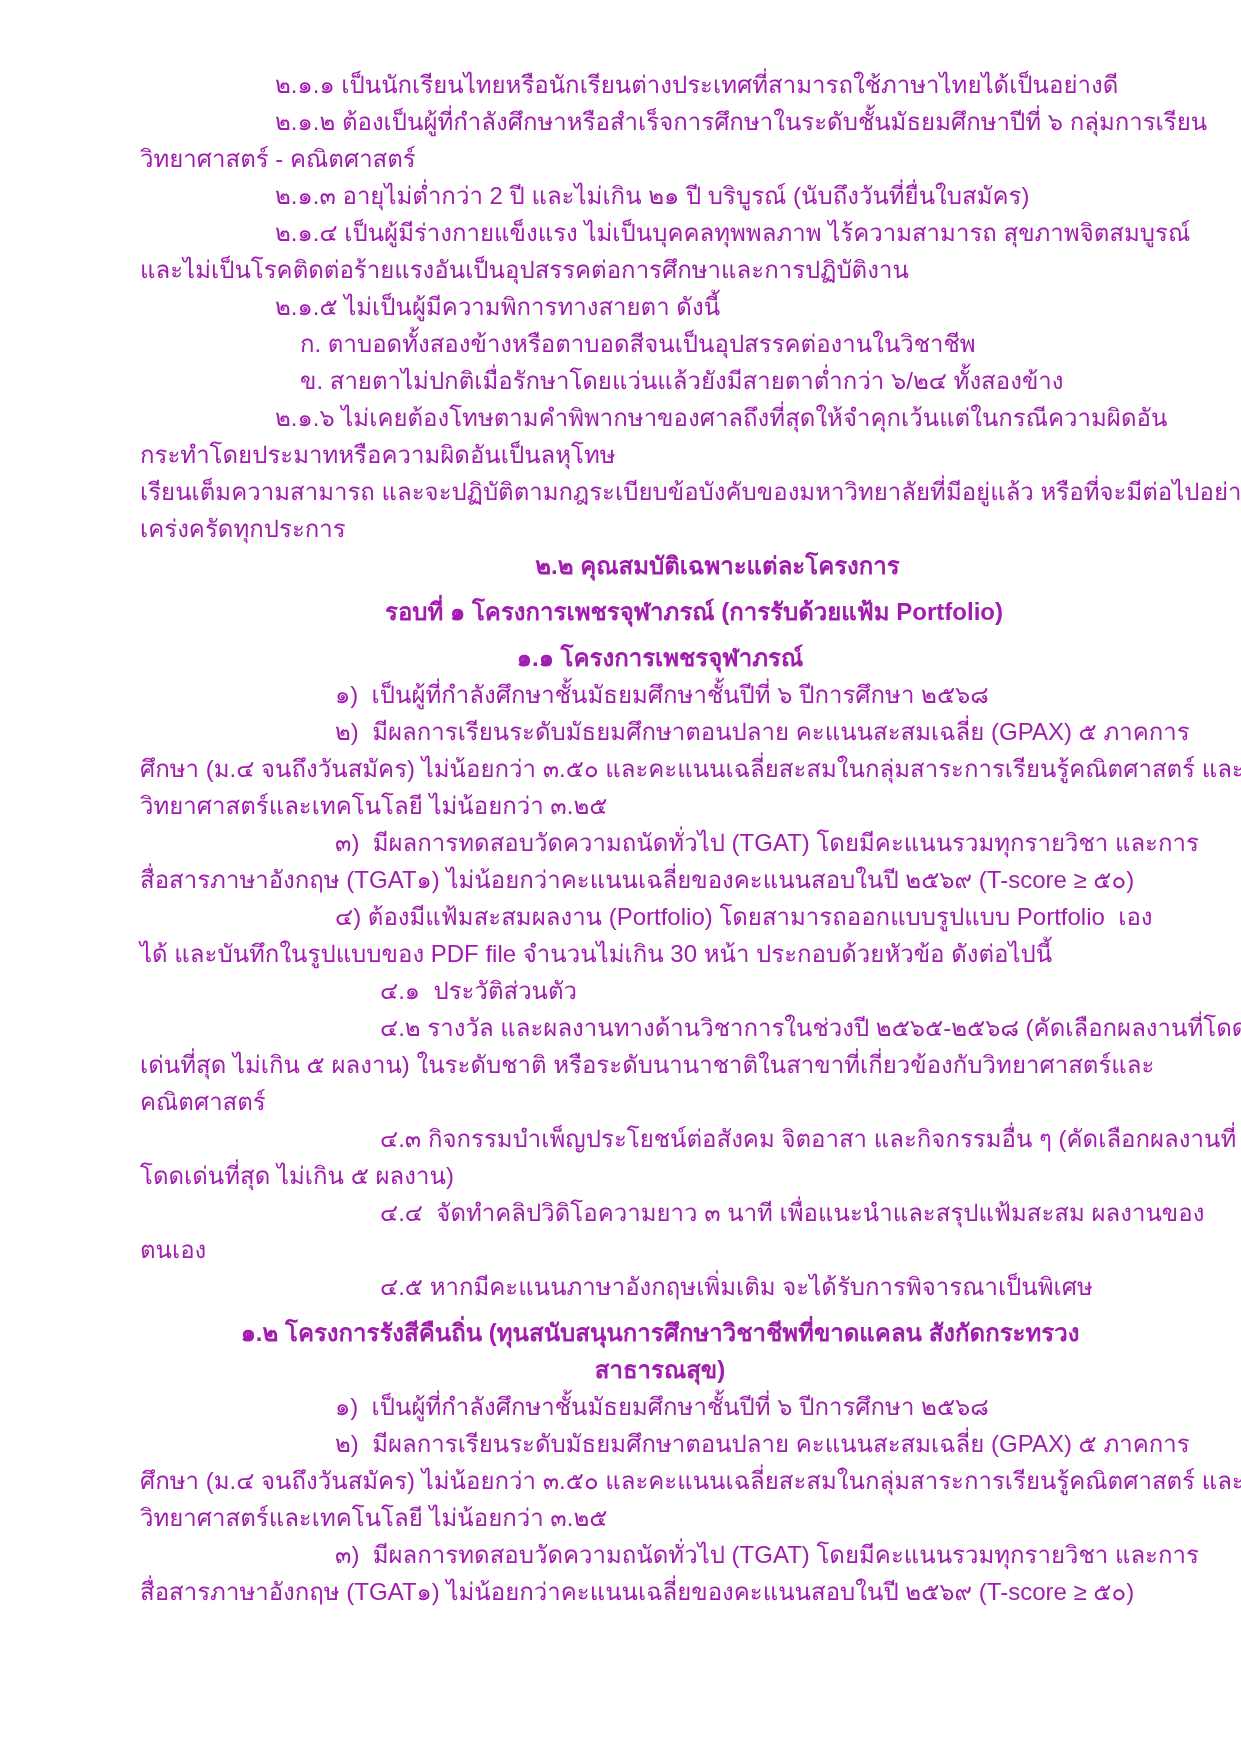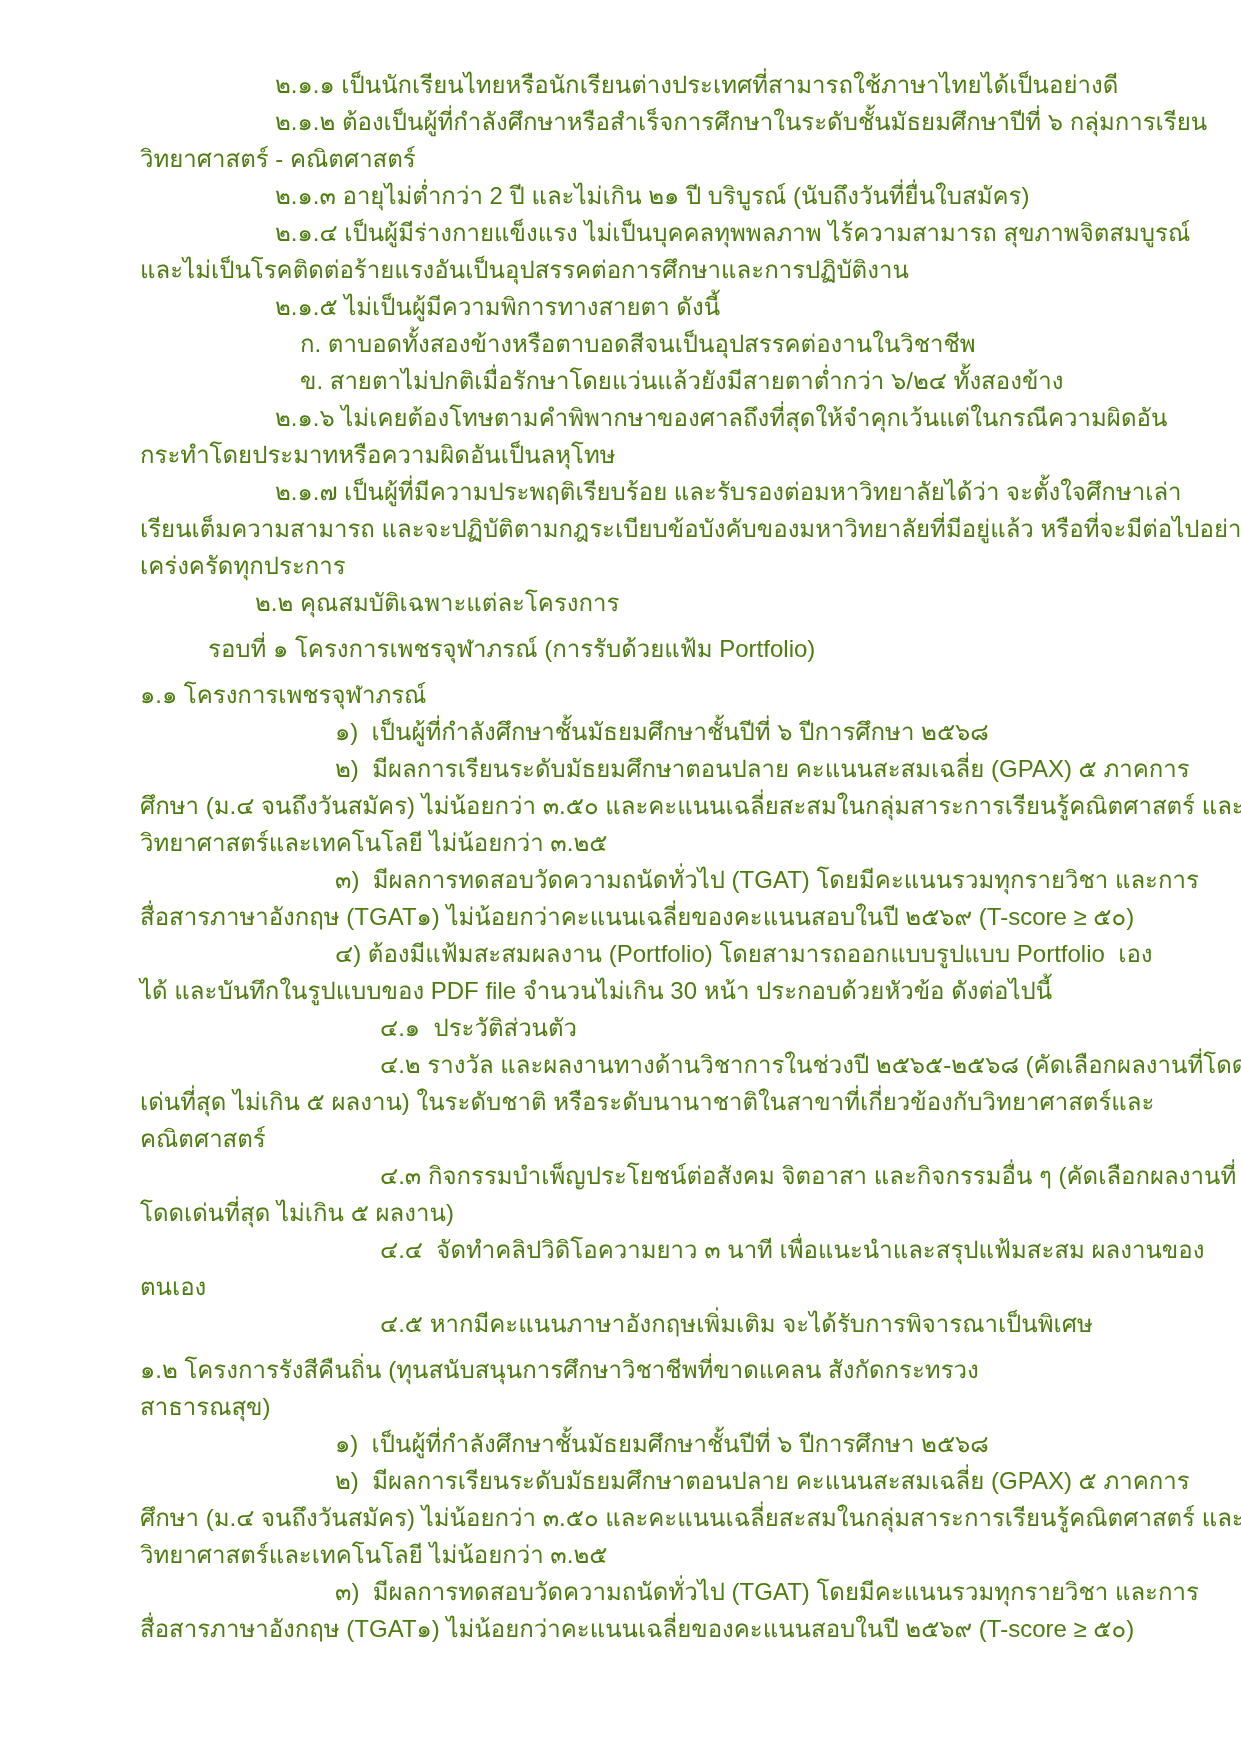--- a/index.html
+++ b/index.html
@@ -7,30 +7,30 @@
     padding: 0;
     background: #ffffff;
   }
   .page {
     position: relative;
     box-sizing: border-box;
     width: 1241px;
     min-height: 1755px;
     padding: 66px 61px 40px 140px;
     background: #ffffff;
-    color: #4d7c0f;
+    color: #a21caf;
     font-family: "Liberation Sans", sans-serif;
     font-size: 24px;
   }
   .line {
     line-height: 37px;
     white-space: pre;
     font-weight: normal;
   }
-  .line.bold { font-weight: normal; }
+  .line.bold { font-weight: bold; text-align: center; }
   
   .ind-flush { margin-left: 0; }
   .ind-h1    { margin-left: 115px; }
   .ind-item1 { margin-left: 135px; }
   .ind-h2    { margin-left: 68px; }
   .ind-sub   { margin-left: 160px; }
   .ind-h3    { }
   .ind-num   { margin-left: 195px; }
   .ind-sub4  { margin-left: 240px; }
   
@@ -45,21 +45,20 @@
       <div class="line ind-item1">๒.๑.๒ ต้องเป็นผู้ที่กำลังศึกษาหรือสำเร็จการศึกษาในระดับชั้นมัธยมศึกษาปีที่ ๖ กลุ่มการเรียน</div>
       <div class="line ind-flush">วิทยาศาสตร์ - คณิตศาสตร์</div>
       <div class="line ind-item1">๒.๑.๓ อายุไม่ต่ำกว่า 2 ปี และไม่เกิน ๒๑ ปี บริบูรณ์ (นับถึงวันที่ยื่นใบสมัคร)</div>
       <div class="line ind-item1">๒.๑.๔ เป็นผู้มีร่างกายแข็งแรง ไม่เป็นบุคคลทุพพลภาพ ไร้ความสามารถ สุขภาพจิตสมบูรณ์</div>
       <div class="line ind-flush">และไม่เป็นโรคติดต่อร้ายแรงอันเป็นอุปสรรคต่อการศึกษาและการปฏิบัติงาน</div>
       <div class="line ind-item1">๒.๑.๕ ไม่เป็นผู้มีความพิการทางสายตา ดังนี้</div>
       <div class="line ind-sub">ก. ตาบอดทั้งสองข้างหรือตาบอดสีจนเป็นอุปสรรคต่องานในวิชาชีพ</div>
       <div class="line ind-sub">ข. สายตาไม่ปกติเมื่อรักษาโดยแว่นแล้วยังมีสายตาต่ำกว่า ๖/๒๔ ทั้งสองข้าง</div>
       <div class="line ind-item1">๒.๑.๖ ไม่เคยต้องโทษตามคำพิพากษาของศาลถึงที่สุดให้จำคุกเว้นแต่ในกรณีความผิดอัน</div>
       <div class="line ind-flush">กระทำโดยประมาทหรือความผิดอันเป็นลหุโทษ</div>
-      <div class="line ind-item1">๒.๑.๗ เป็นผู้ที่มีความประพฤติเรียบร้อย และรับรองต่อมหาวิทยาลัยได้ว่า จะตั้งใจศึกษาเล่า</div>
       <div class="line ind-flush">เรียนเต็มความสามารถ และจะปฏิบัติตามกฎระเบียบข้อบังคับของมหาวิทยาลัยที่มีอยู่แล้ว หรือที่จะมีต่อไปอย่าง</div>
       <div class="line ind-flush">เคร่งครัดทุกประการ</div>
       <div class="line ind-h1 bold">๒.๒ คุณสมบัติเฉพาะแต่ละโครงการ</div>
       <div class="line ind-h2 bold gap-top">รอบที่ ๑ โครงการเพชรจุฬาภรณ์ (การรับด้วยแฟ้ม Portfolio)</div>
       <div class="line ind-h3 bold gap-top">๑.๑ โครงการเพชรจุฬาภรณ์</div>
       <div class="line ind-num">๑)  เป็นผู้ที่กำลังศึกษาชั้นมัธยมศึกษาชั้นปีที่ ๖ ปีการศึกษา ๒๕๖๘</div>
       <div class="line ind-num">๒)  มีผลการเรียนระดับมัธยมศึกษาตอนปลาย คะแนนสะสมเฉลี่ย (GPAX) ๕ ภาคการ</div>
       <div class="line ind-flush">ศึกษา (ม.๔ จนถึงวันสมัคร) ไม่น้อยกว่า ๓.๕๐ และคะแนนเฉลี่ยสะสมในกลุ่มสาระการเรียนรู้คณิตศาสตร์ และ</div>
       <div class="line ind-flush">วิทยาศาสตร์และเทคโนโลยี ไม่น้อยกว่า ๓.๒๕</div>
       <div class="line ind-num">๓)  มีผลการทดสอบวัดความถนัดทั่วไป (TGAT) โดยมีคะแนนรวมทุกรายวิชา และการ</div>

